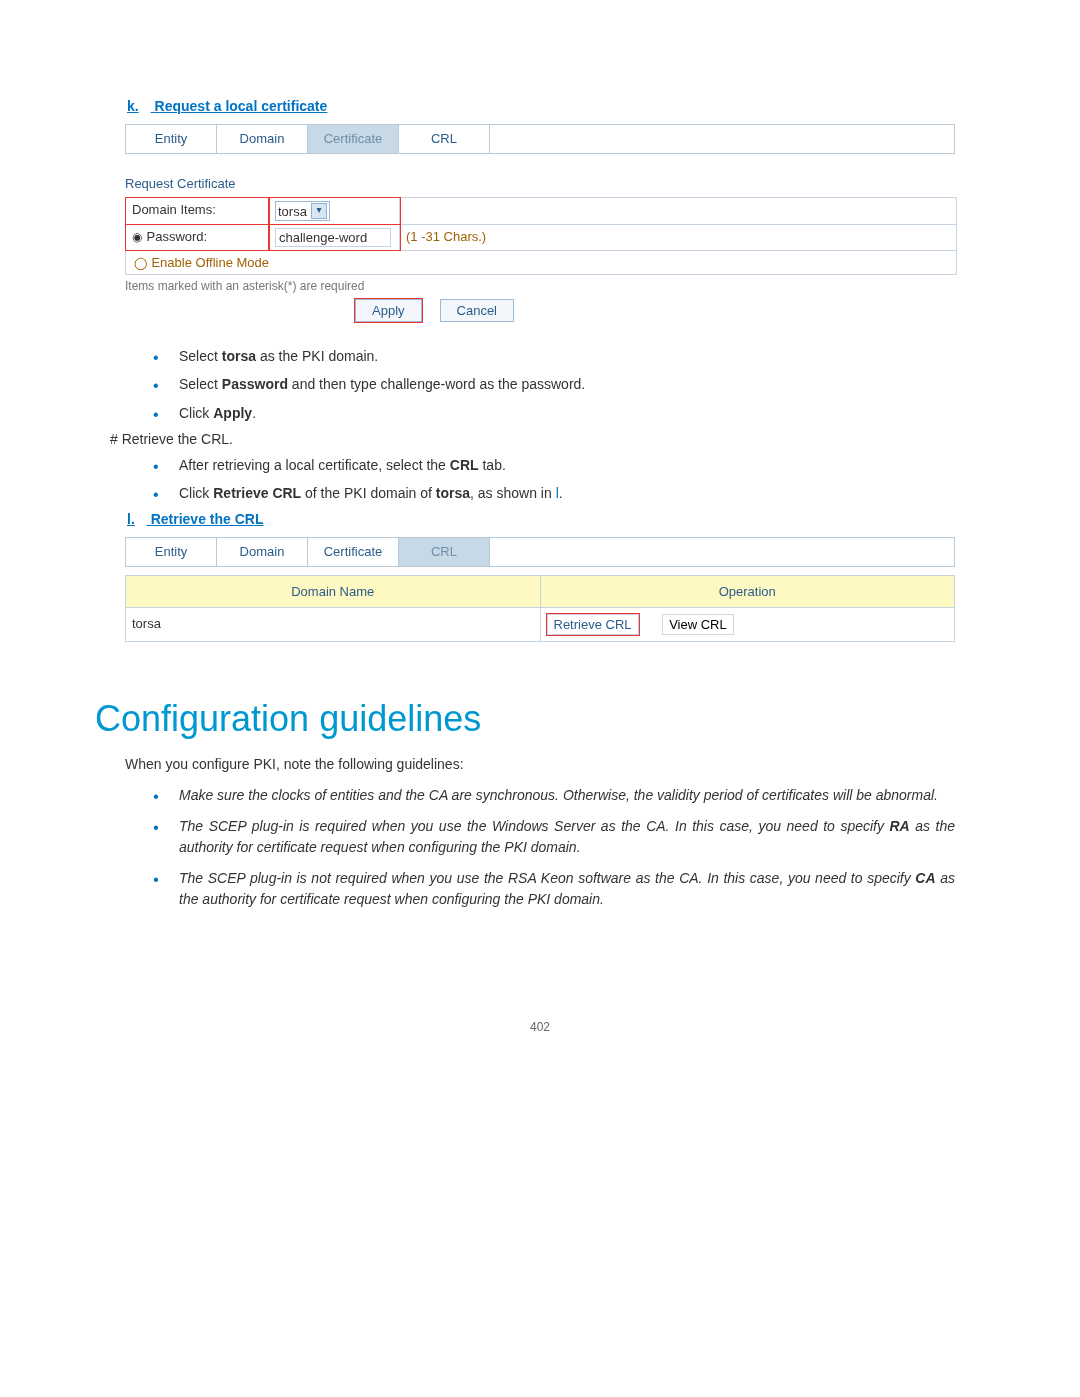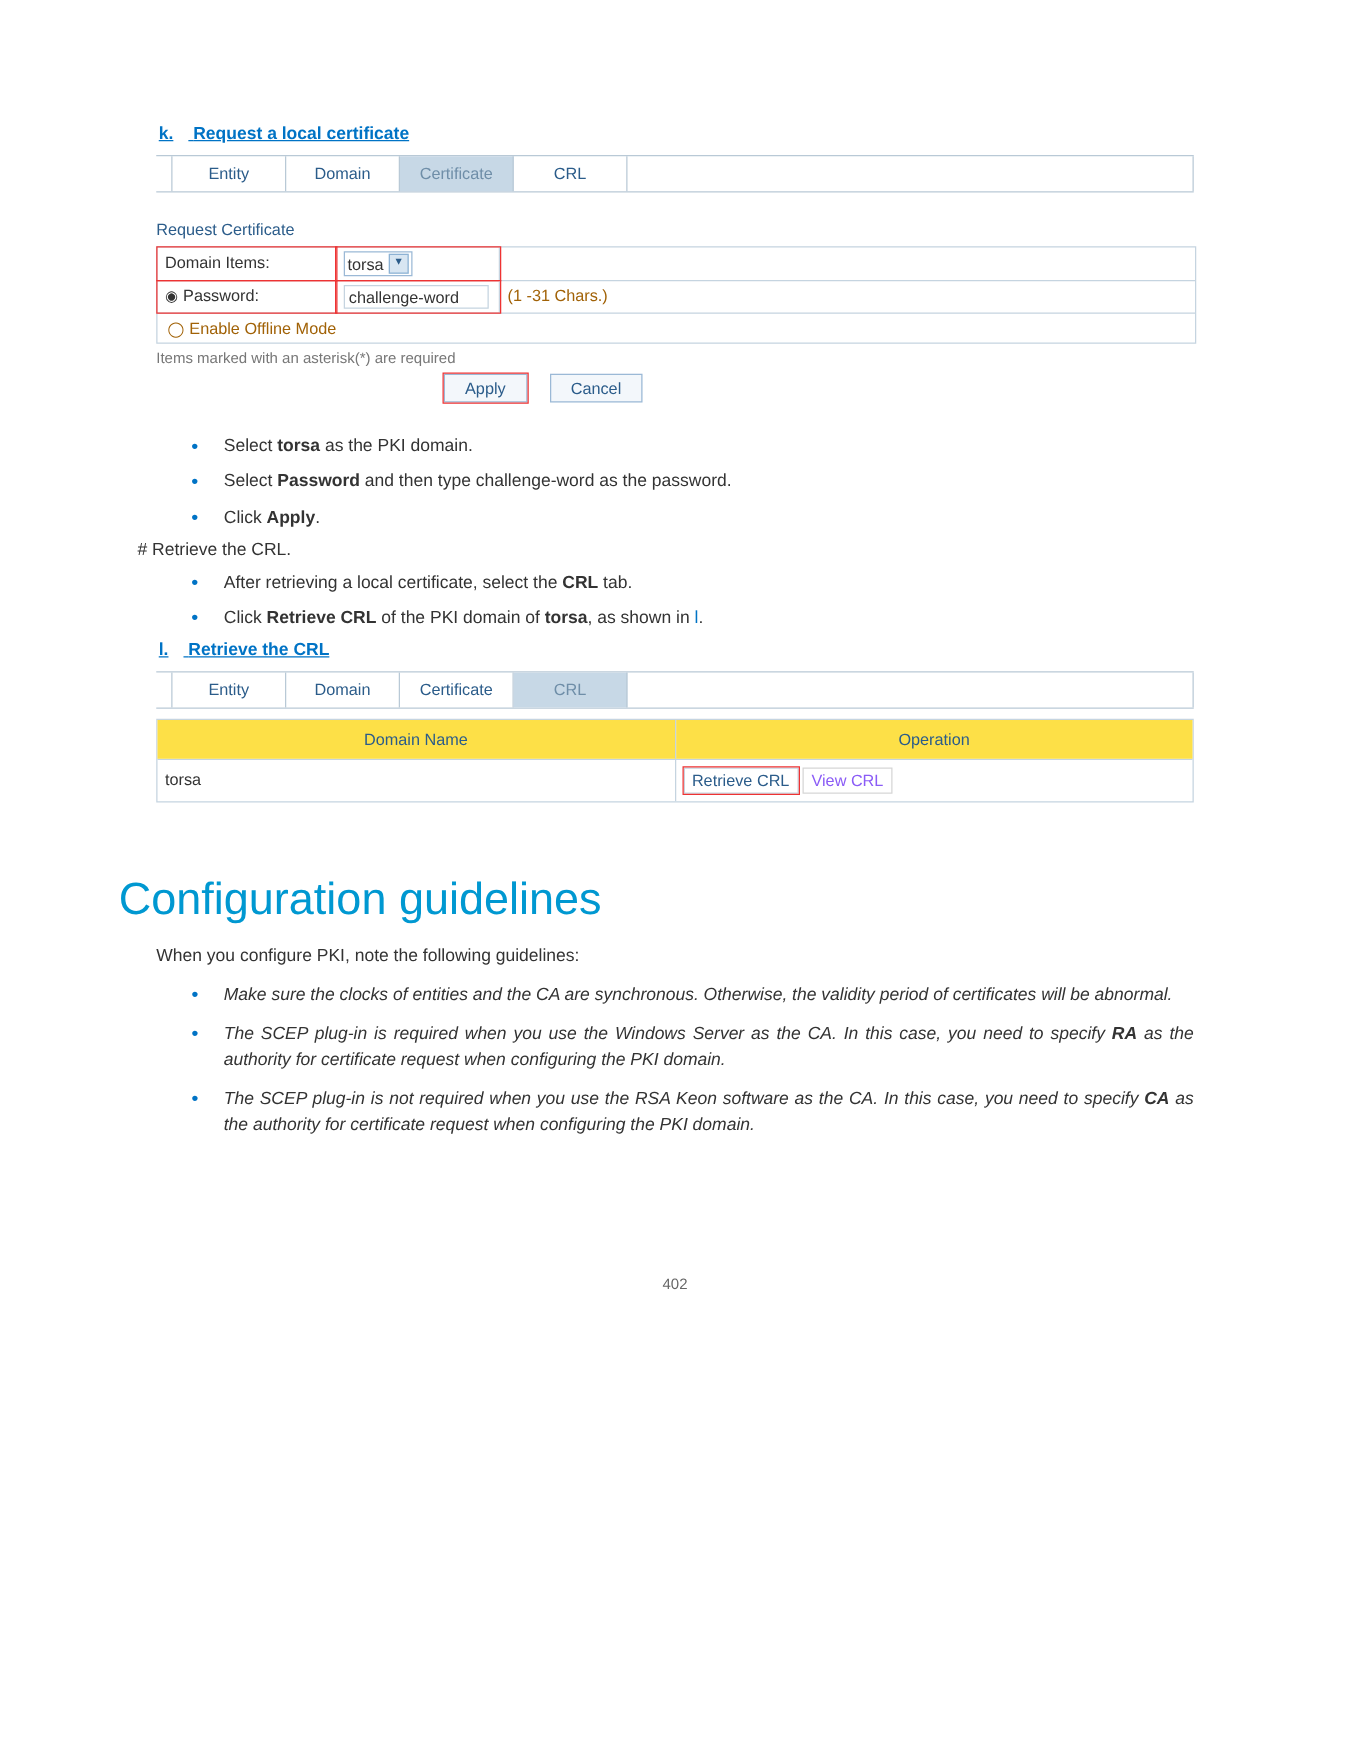--- a/index.html
+++ b/index.html
@@ -33,21 +33,21 @@
   }
   .tabbar2 { margin-top: 4px; }
   .tab {
     width: 90px;
     text-align: center;
     line-height: 28px;
     font-size: 13px;
     color: #2b5c8a;
     border-right: 1px solid #b9c9d6;
   }
-  .tab:first-child { border-left: 1px solid #b9c9d6; margin-left: 12px; }
+  .tab:first-child { border-left: 1px solid #b9c9d6; }
   .tab-active {
     background: #c7d8e6;
     color: #6f8ea8;
   }
   .tabbar .spacer { flex: 1; border-right: 1px solid #b9c9d6; }
   
   .linktext {
     color: #2b5c8a;
     font-size: 13px;
     margin: 22px 0 6px 30px;
@@ -88,35 +88,35 @@
   ul.bullets > li { position:relative; padding-left:26px; margin:8px 0; line-height:1.45; }
   ul.bullets > li::before {
     content:"•"; color:#0073c5; position:absolute; left:0; font-size:16px;
   }
   .hash { margin:8px 0 4px 15px; }
   
   .crlwrap { margin:4px 30px 0 30px; border:1px solid #c5d4e0; }
   .crlhead { display:flex; }
   .crlhead .h {
     flex:1; text-align:center; font-size:13px; color:#2b5c8a;
-    padding:8px 4px; border-right:1px solid #c5d4e0; background:#fde047;
+    padding:8px 4px; border-right:1px solid #c5d4e0; background:#fef9c3;
   }
   .crlhead .h:last-child { border-right:none; }
   .crlbody { display:flex; border-top:1px solid #c5d4e0; }
   .crlbody .c1 {
     width:50%; padding:8px 6px; font-size:13px; color:#333;
     border-right:1px solid #c5d4e0;
   }
   .crlbody .c2 { width:50%; padding:6px 6px; font-size:13px; }
   .linkbtn {
     border:1px solid #c5d4e0; padding:2px 6px; font-size:13px; color:#2b5c8a;
     display:inline-block;
   }
   .linkbtn.red { outline:1px solid #e33; }
-  .linkbtn.gray { color:#8b5cf6; border-color:#d6d6d6; }
+  .linkbtn.gray { color:#000000; border-color:#d6d6d6;margin-left:20px; }
   
   h1.big {
     font-family: Liberation Sans, sans-serif;
     font-weight:300; font-size:36px; color:#0098d1;
     margin:56px 0 14px 0;
   }
   .para { margin:0 0 8px 30px; line-height:1.45; }
   ul.guide { list-style:none; padding:0; margin:4px 30px 0 58px; }
   ul.guide > li { position:relative; padding-left:26px; margin:10px 0; line-height:1.5; text-align:justify;font-style:italic; }
   ul.guide > li::before { content:"•"; color:#0073c5; position:absolute; left:0; font-size:16px; }

